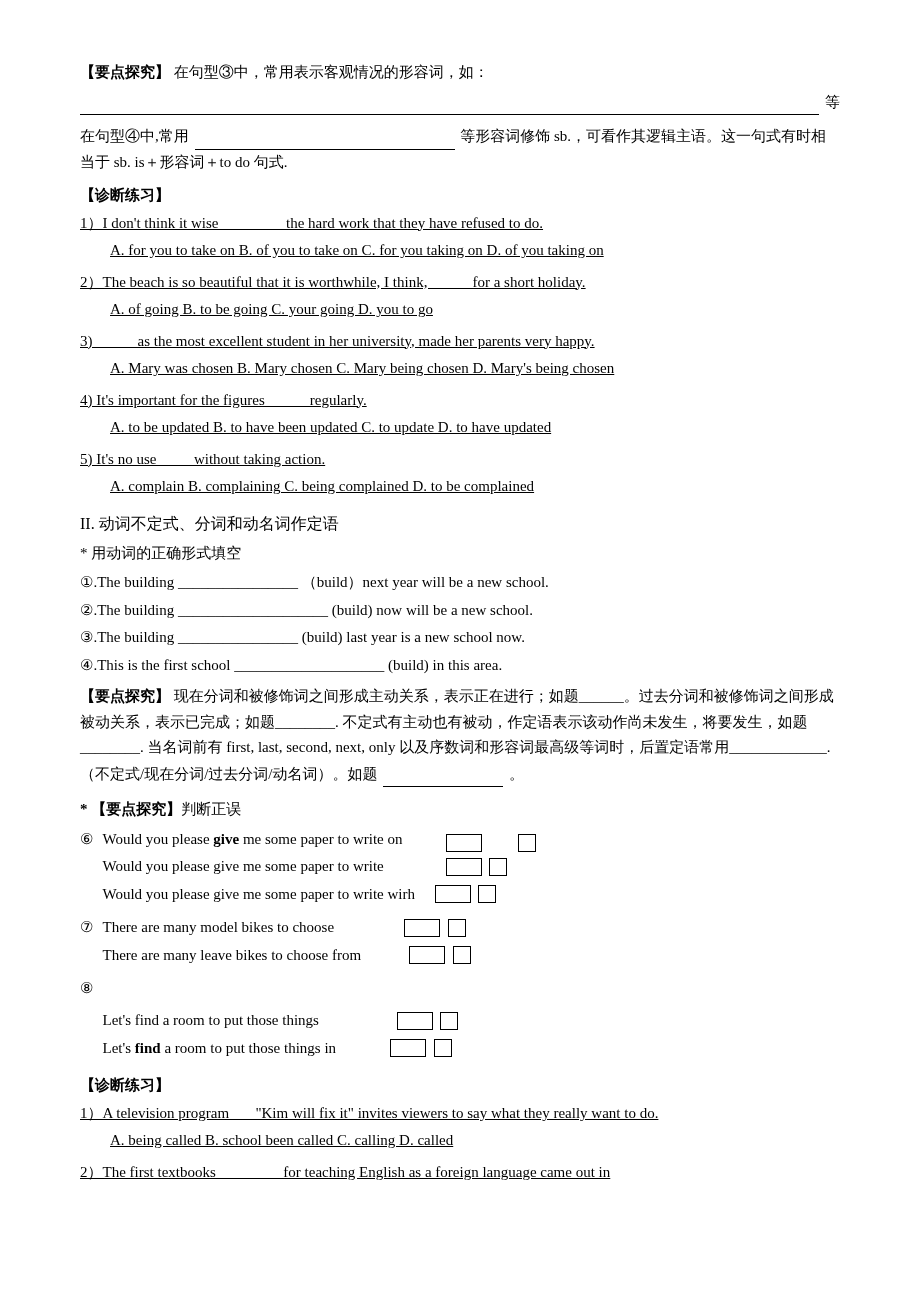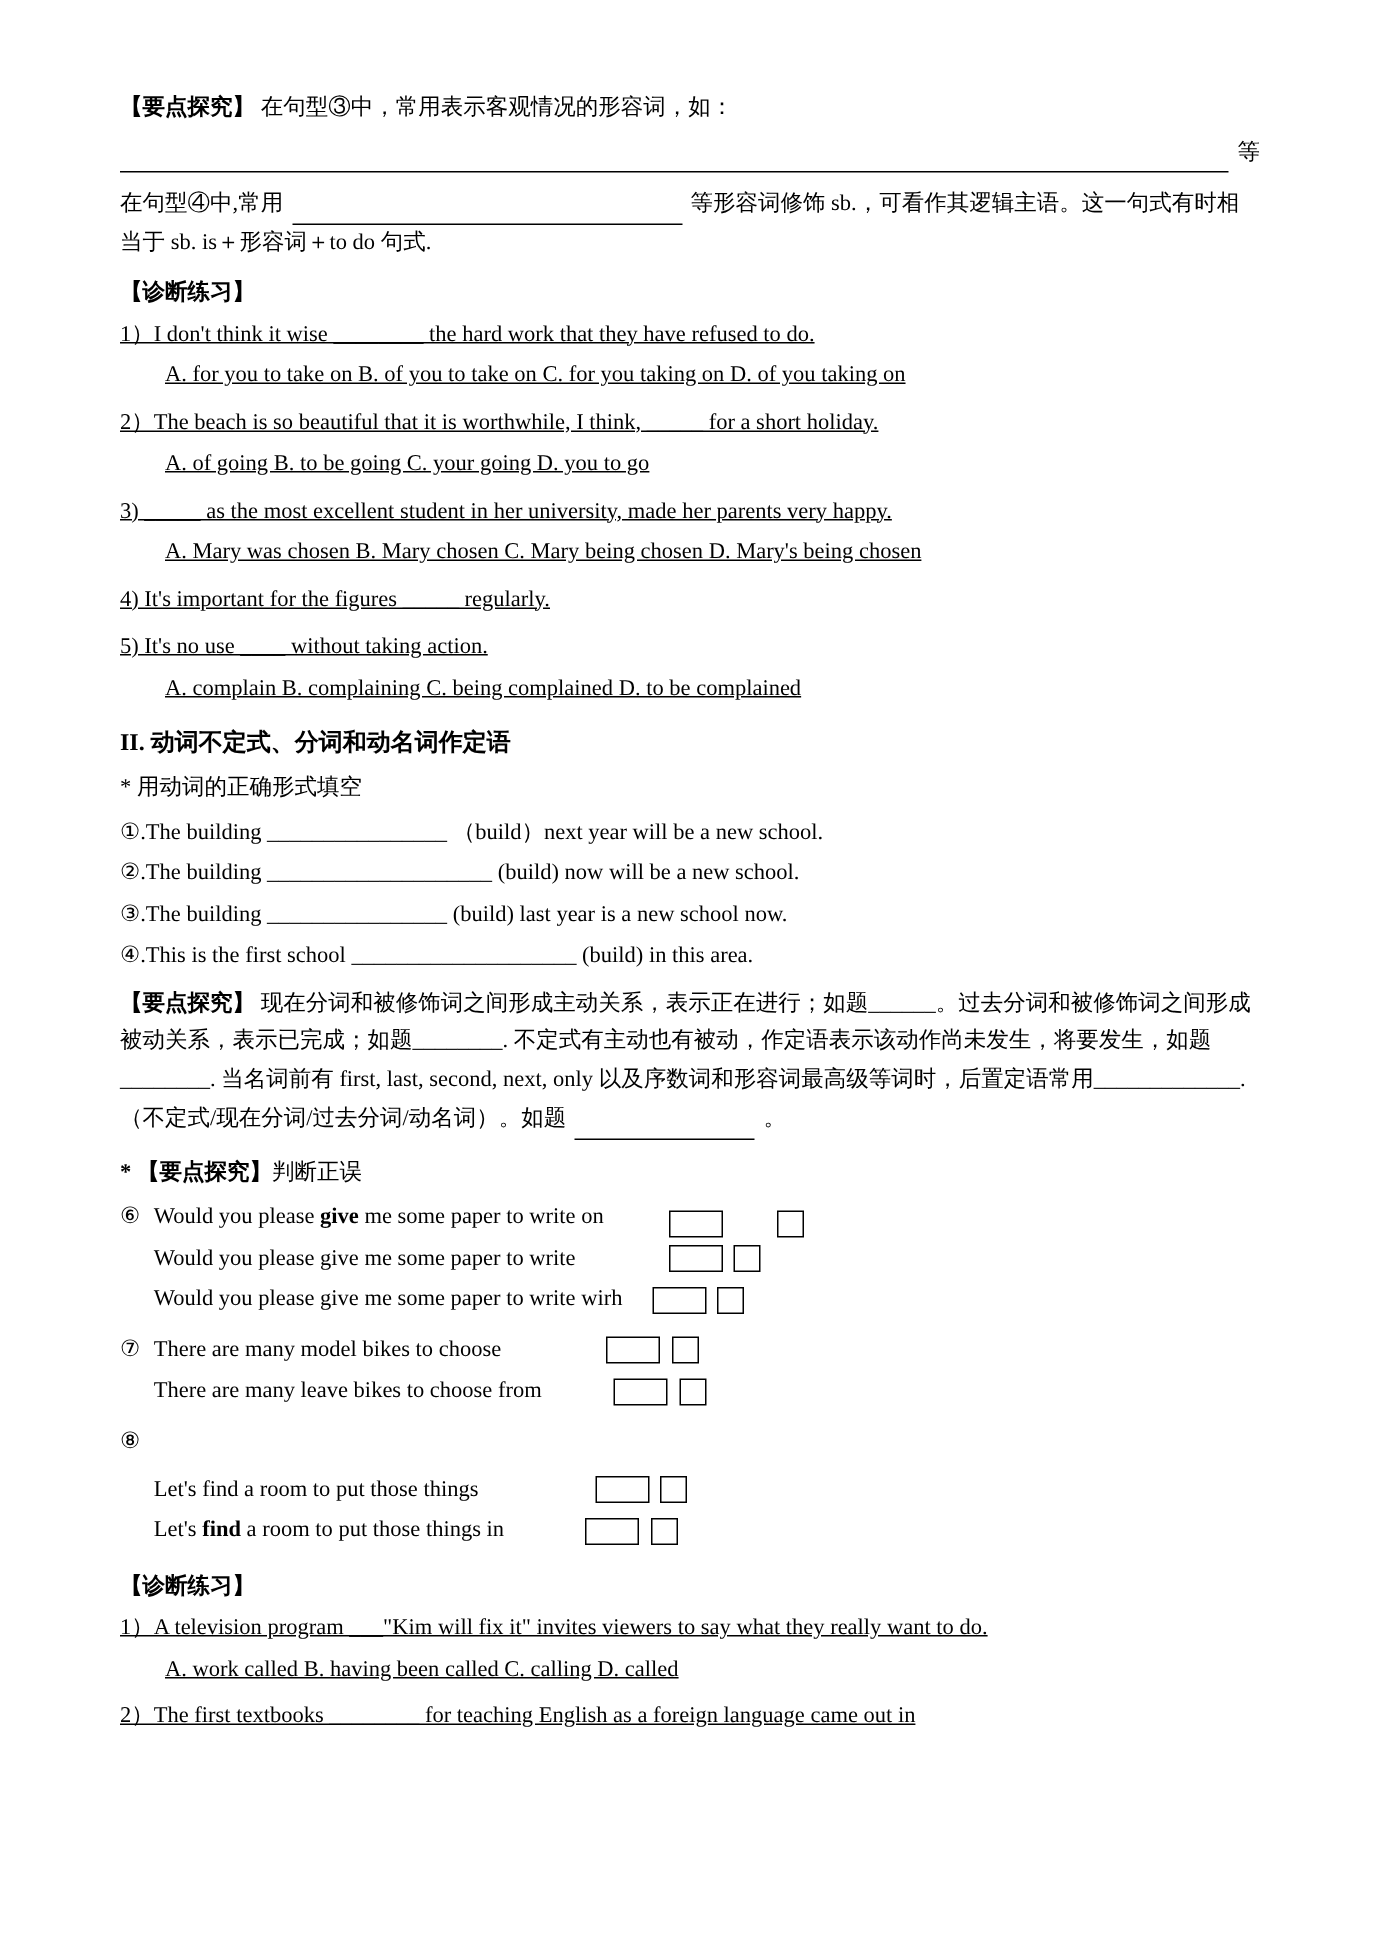--- a/index.html
+++ b/index.html
@@ -52,21 +52,21 @@
     .options-line {
       margin-left: 2em;
       margin-top: 2px;
       margin-bottom: 4px;
     }
     .question {
       margin-bottom: 6px;
       text-decoration: underline;
     }
     .section-title {
-      font-weight: bold;
+      font-weight: normal;
       font-size: 16px;
       margin-top: 2px;
       margin-bottom: 4px;
     }
     .sub-title {
       margin-bottom: 4px;
     }
     .top-header {
       margin-bottom: 8px;
     }
@@ -107,20 +107,21 @@
     <p class="options-line">A. of going              B. to be going              C. your going              D. you to go</p>
   </div>
 
   <div class="question">
     <p>3) _____ as the most excellent student in her university, made her parents very happy.</p>
     <p class="options-line">A. Mary was chosen    B. Mary chosen    C. Mary being chosen    D. Mary's being chosen</p>
   </div>
 
   <div class="question">
     <p>4) It's important for the figures _____ regularly.</p>
+    <p class="options-line">A. to be updated         B. to have been updated    C. to update    D. to have updated</p>
   </div>
 
   <div class="question">
     <p>5) It's no use ____ without taking action.</p>
     <p class="options-line">A. complain              B. complaining              C. being complained    D. to be complained</p>
   </div>
 </div>
 
 <div class="section">
   <p class="section-title">II. 动词不定式、分词和动名词作定语</p>
@@ -213,19 +214,19 @@
       </div>
     </div>
   </div>
 </div>
 
 <div class="section">
   <p class="bold">【诊断练习】</p>
 
   <div class="question">
     <p>1）A television program ___"Kim will fix it" invites viewers to say what they really want to do.</p>
-    <p class="options-line">A. work called          B. having been called          C. calling          D. called</p>
+    <p class="options-line">A. being called          B. school been called          C. calling          D. called</p>
   </div>
 
   <div class="question">
     <p>2）The first textbooks ________ for teaching English as a foreign language came out in</p>
   </div>
 </div>
 
 </body></html>

